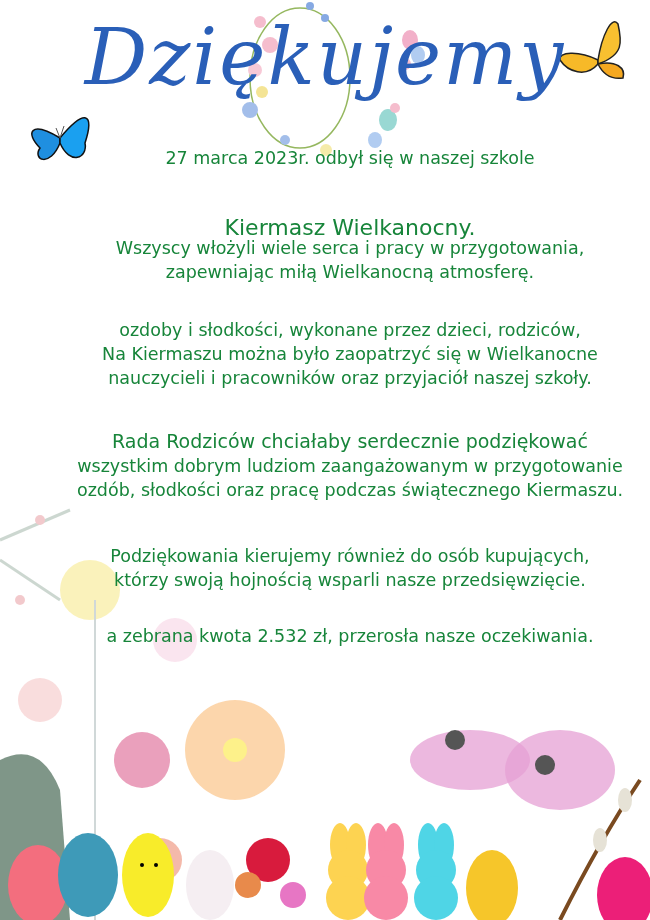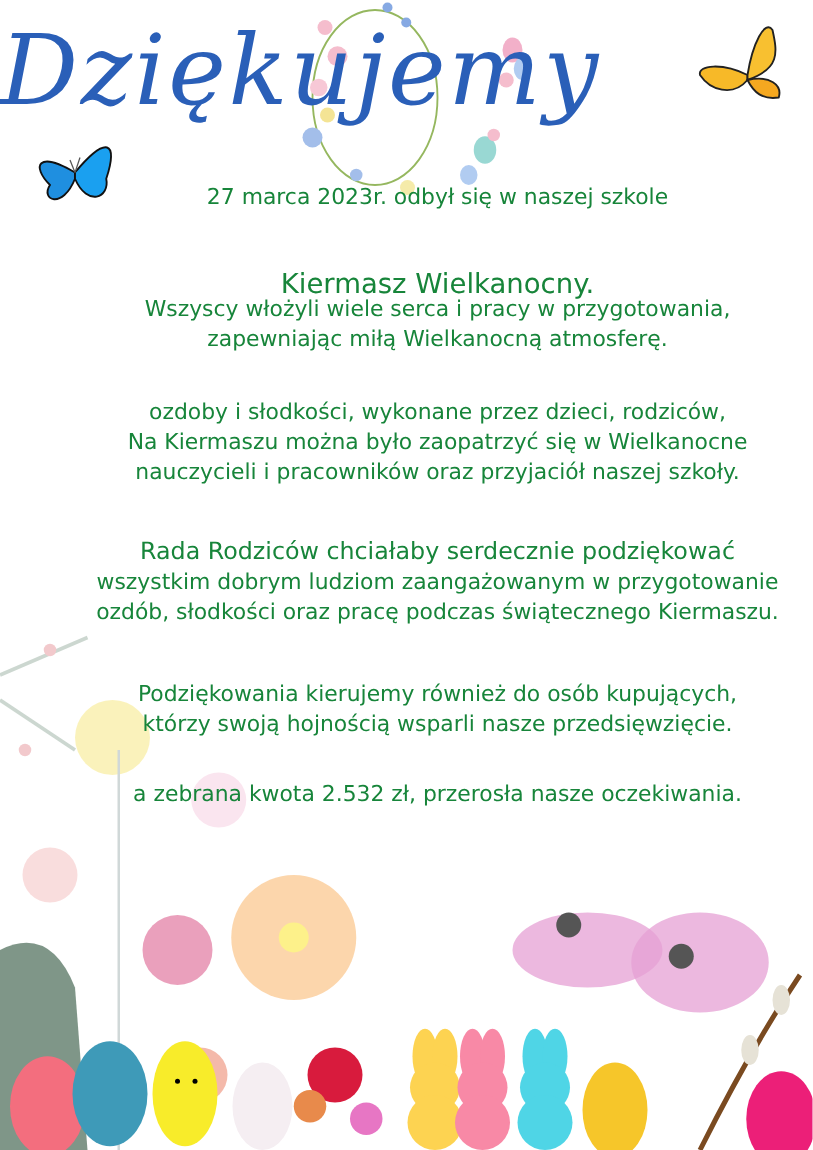--- a/index.html
+++ b/index.html
@@ -1,19 +1,19 @@
 <!DOCTYPE html>
 <html><head>
 <meta charset="utf-8">
 <style>
   html, body { margin:0; padding:0; }
   body { width:650px; height:920px; background:#ffffff; position:relative; overflow:hidden; font-family:"DejaVu Sans", sans-serif; }
   .layer { position:absolute; left:0; top:0; width:650px; height:920px; }
   .title {
-    position:absolute; left:0; top:18px; width:650px; 
+    position:absolute; left:0; top:18px; width:650px; text-align:center;
     font-family:"DejaVu Serif", serif; font-style:italic; font-size:78px;
     color:#2a5fb8; letter-spacing:2px; z-index:3; line-height:1;
   }
   .text-block { position:absolute; left:0; width:650px; text-align:center; color:#17853a; z-index:3;padding-left:25px; }
   .p { font-size:17.5px; line-height:24px; margin:0; }
   .big { font-size:22px; line-height:26px;margin-top:44px; }
   #l1 { top:146px; }
   #l2 { top:171px; }
   #p2 { top:236px; }
   #p3 { top:318px; }

